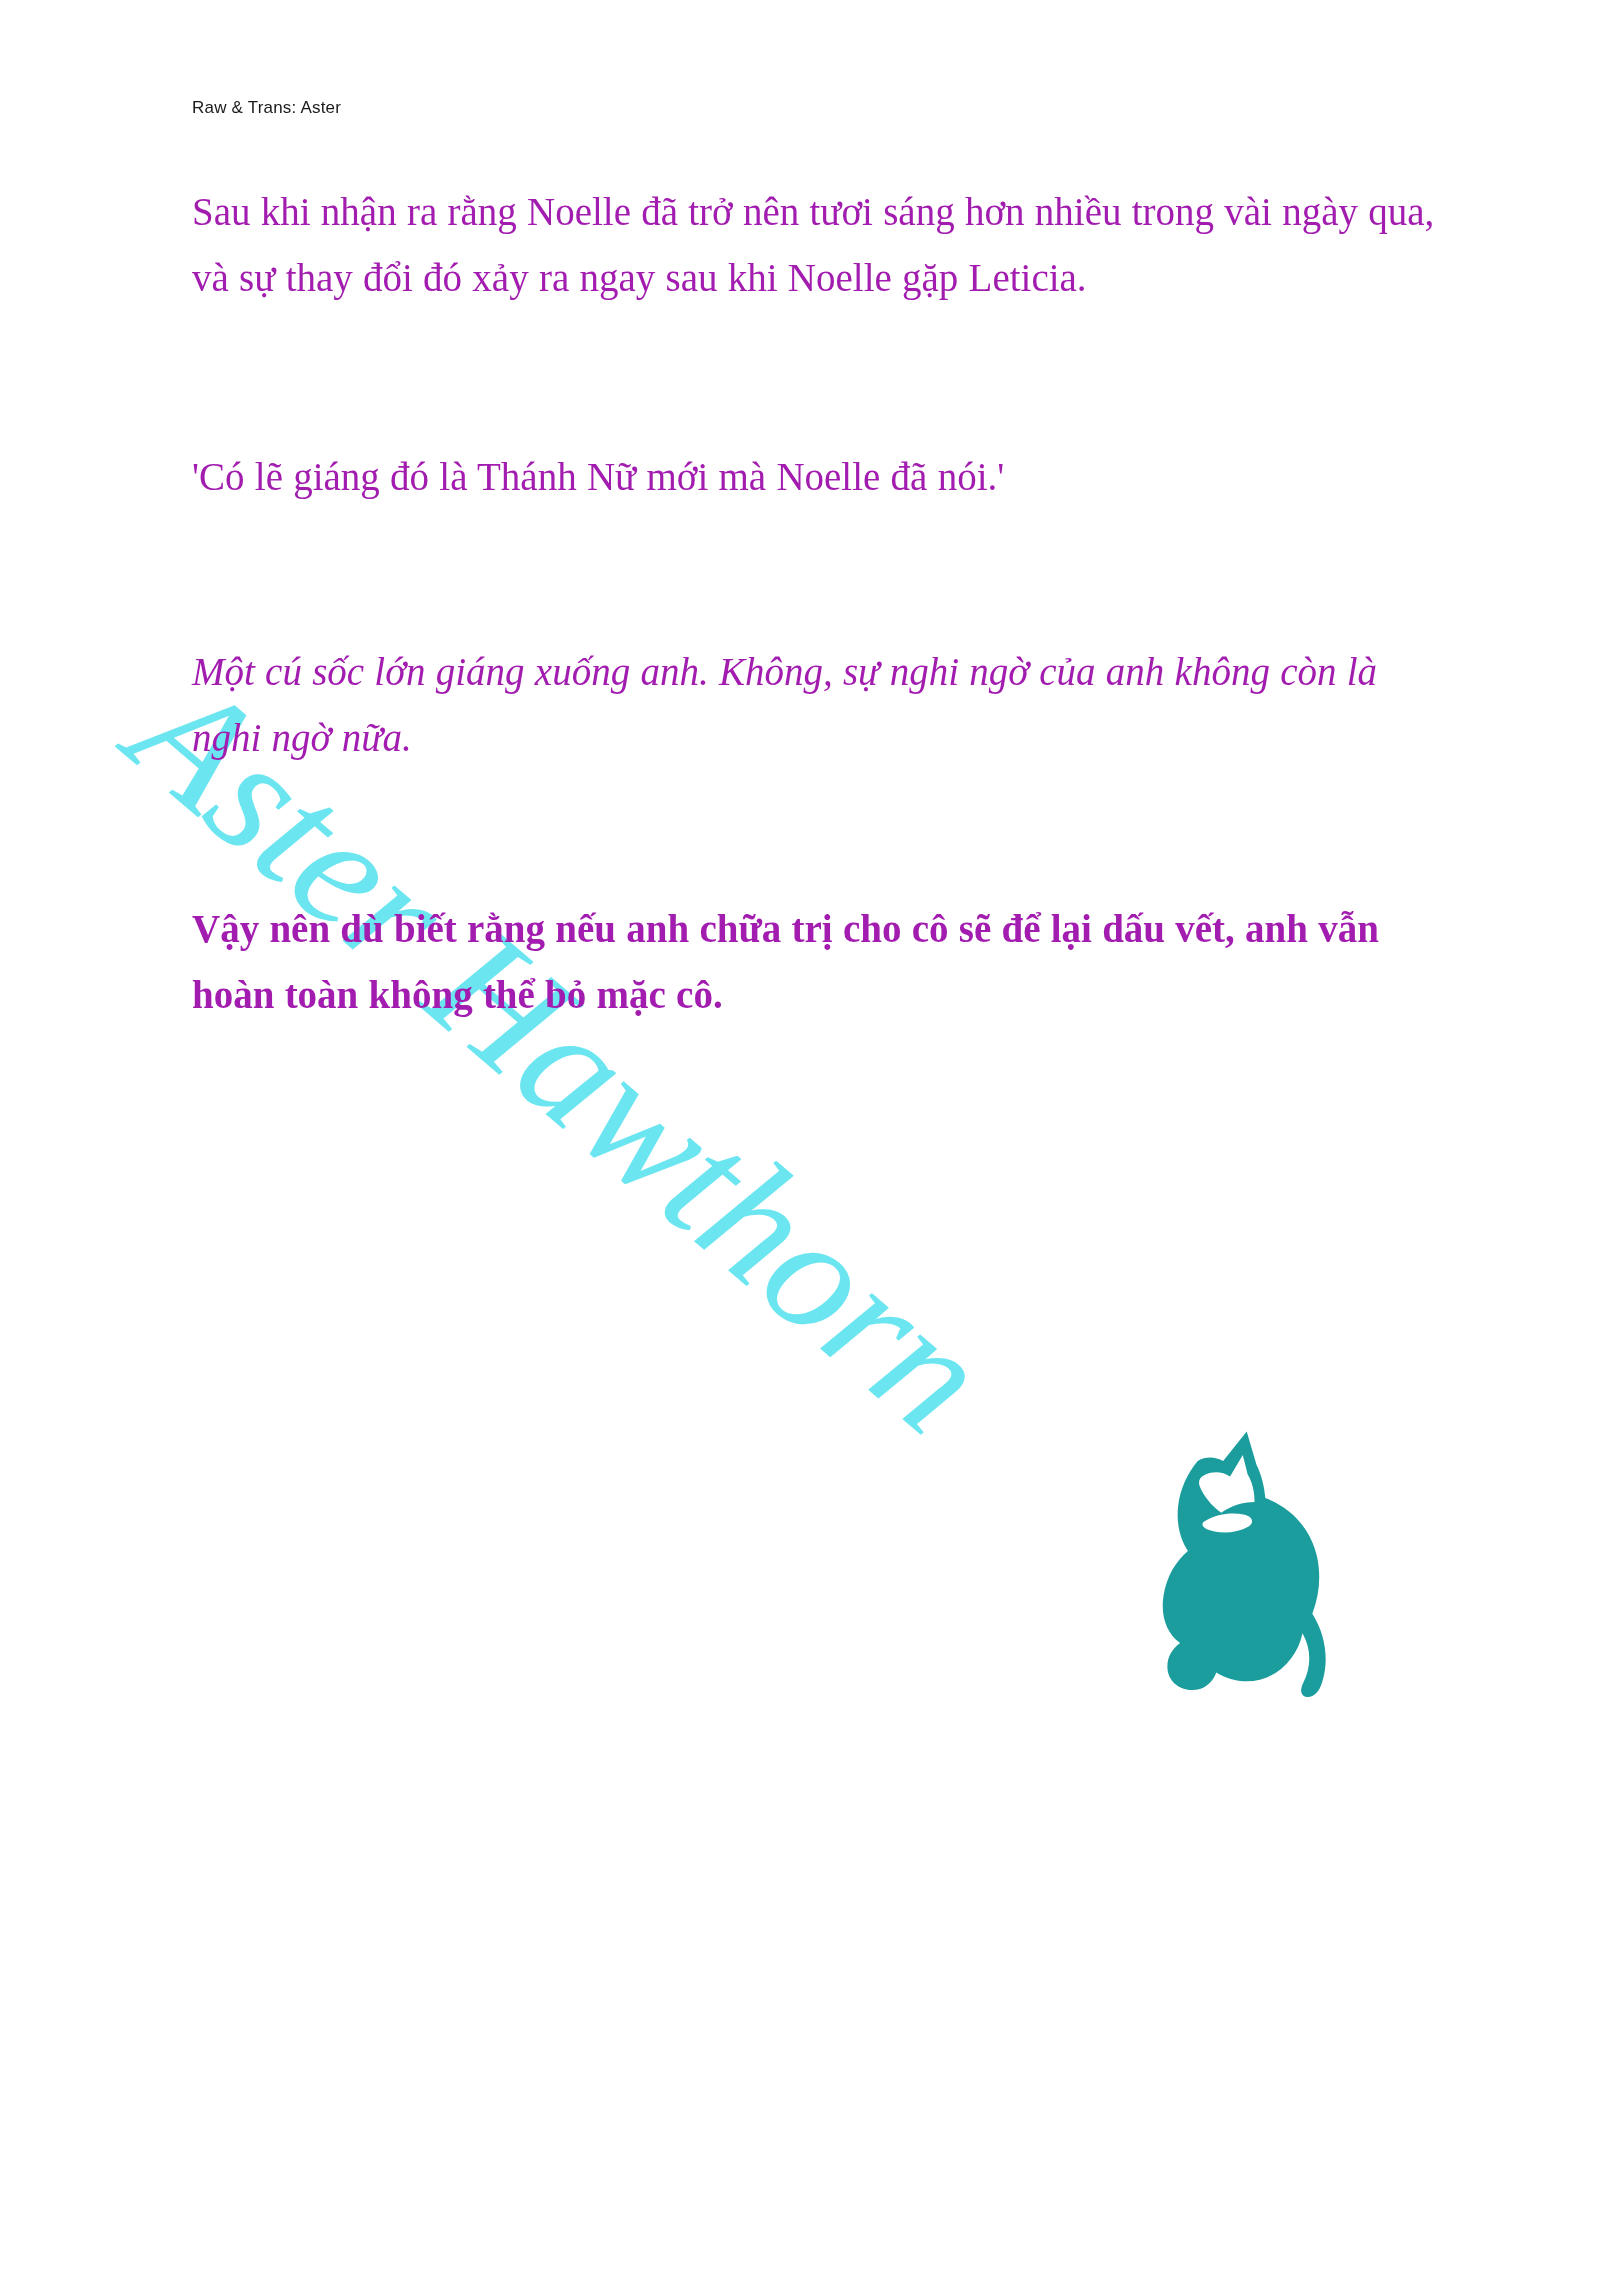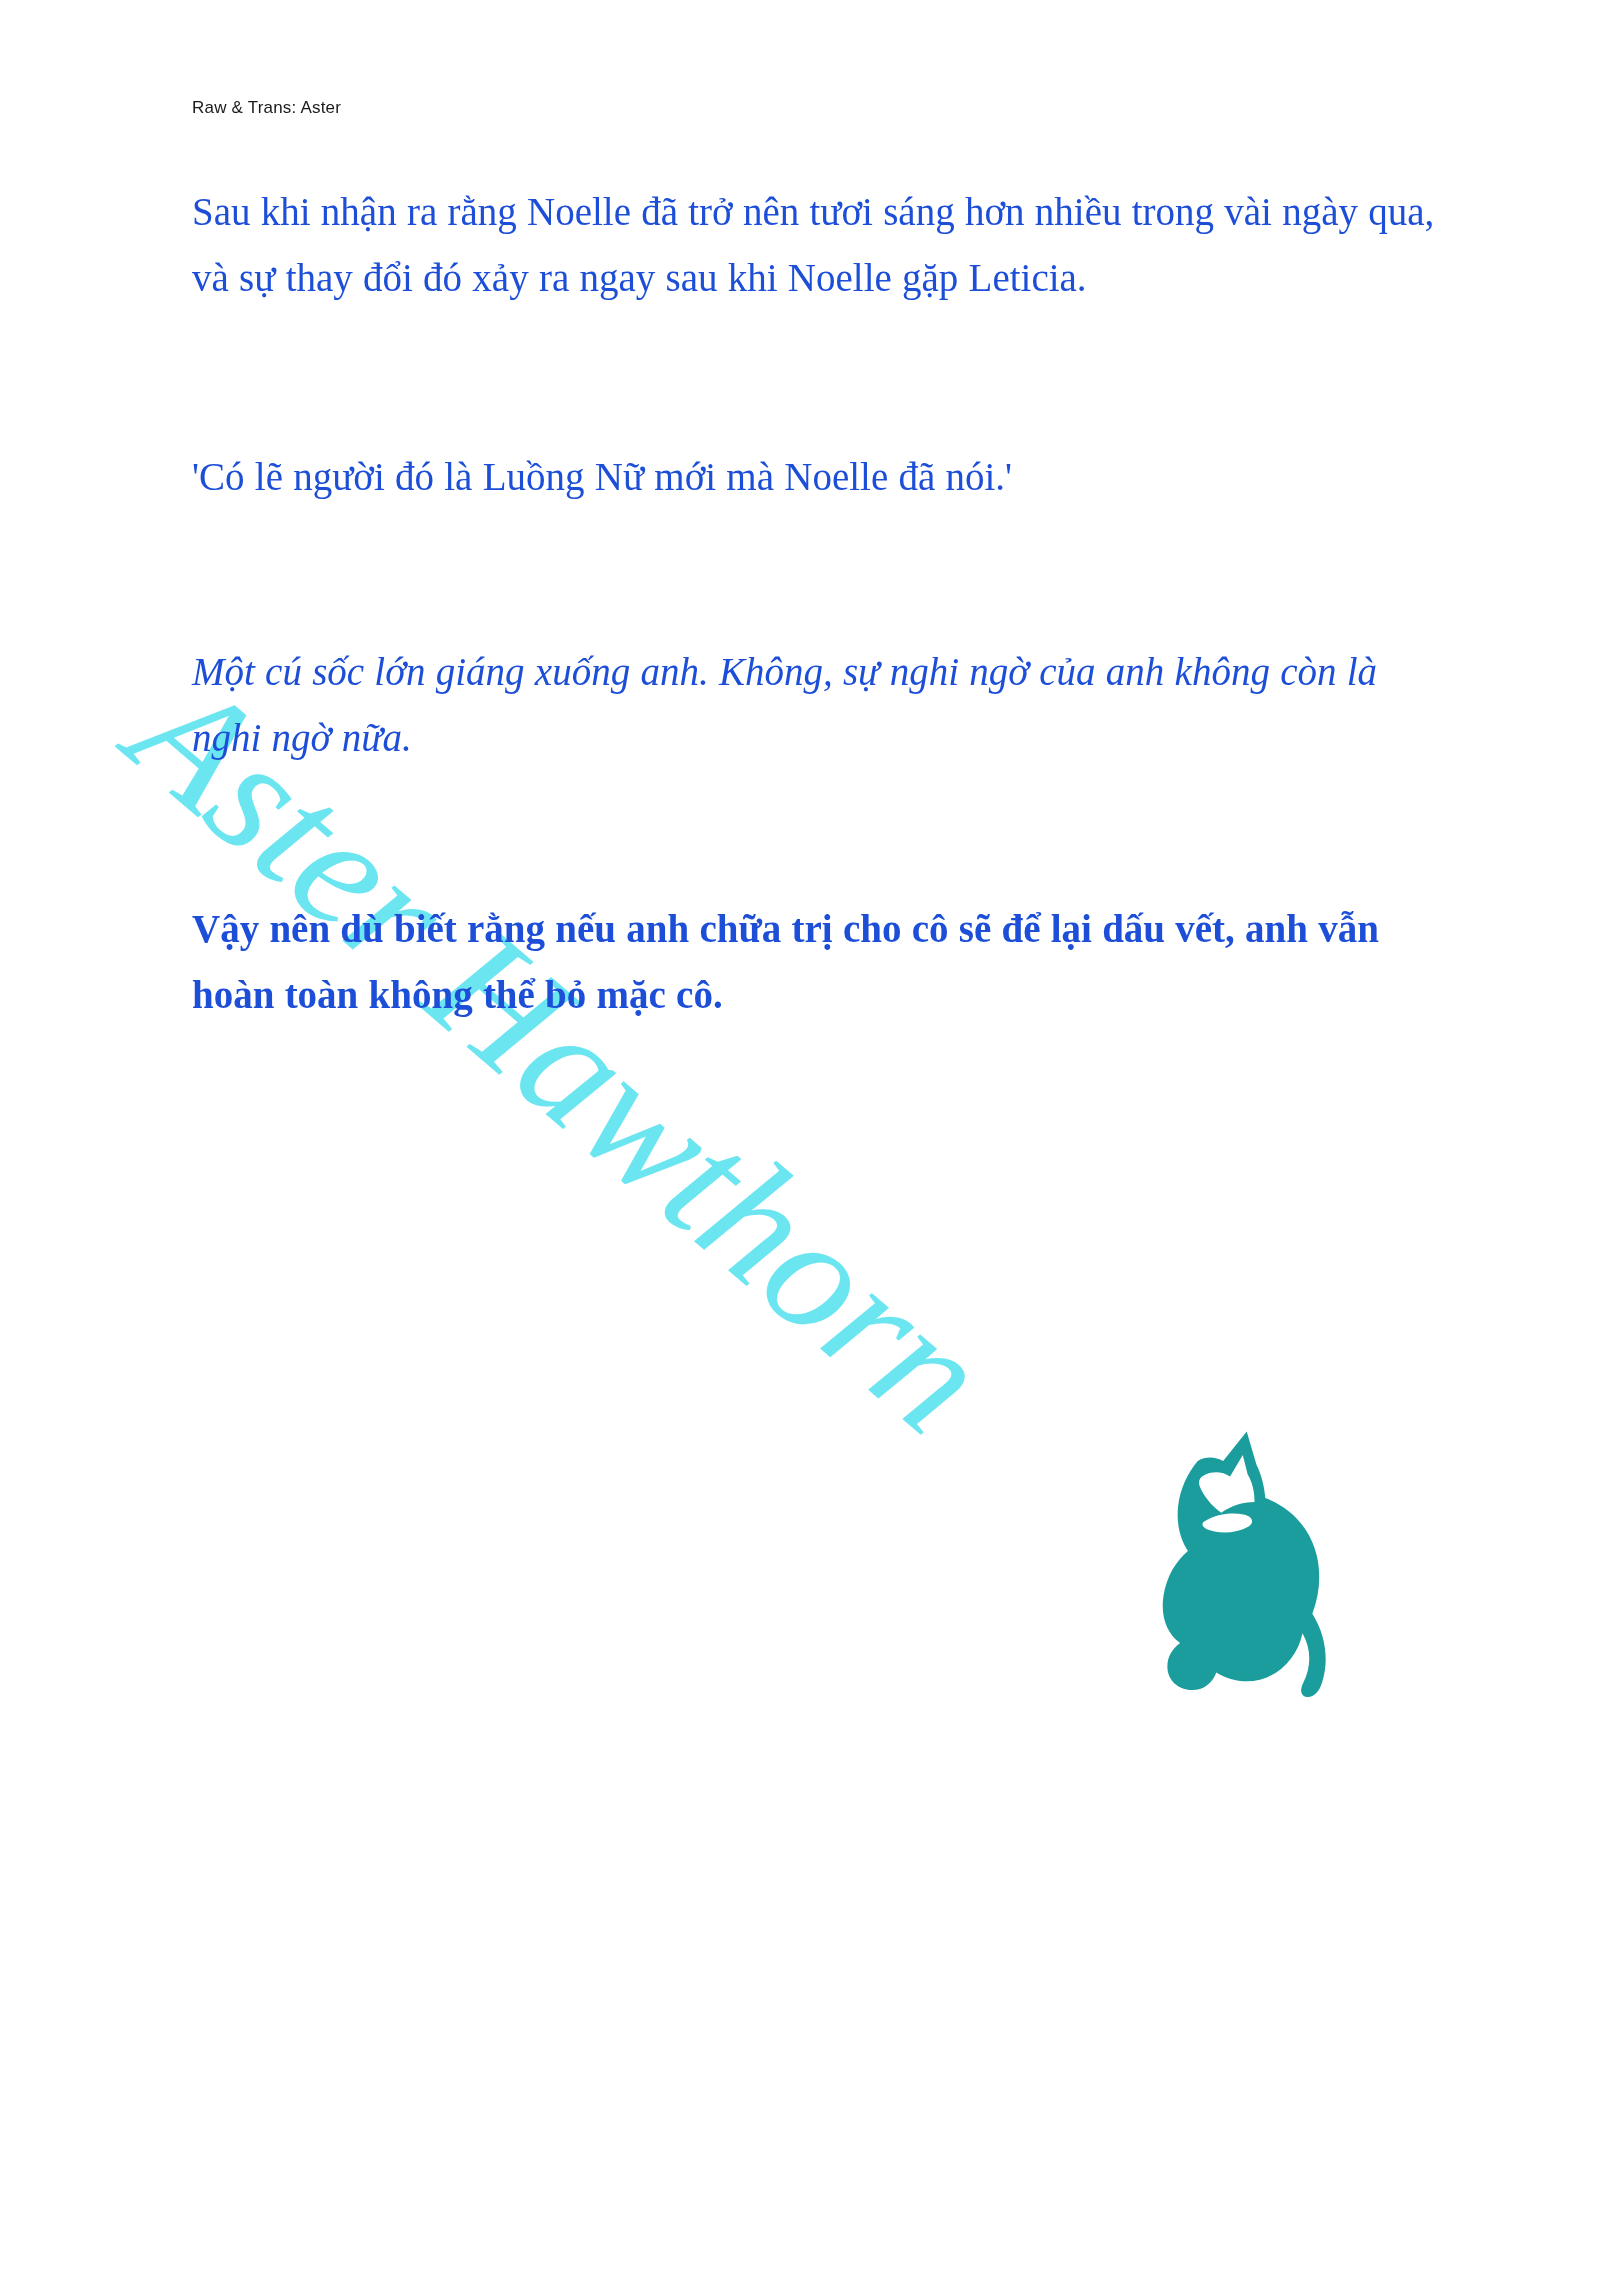--- a/index.html
+++ b/index.html
@@ -78,21 +78,21 @@
   .body-content {
     position: absolute;
     left: 192px;
     top: 179px;
     width: 1245px;
     z-index: 4;
   }
   .para {
     font-size: 39px;
     line-height: 66px;
-    color: #1d4ed8;
+    color: #a21caf;
     margin: 0;
     text-align: left;
     word-spacing: 0.5px;
   }
   .para.gap-xl  { margin-top: 133px; }
   .para.gap-l   { margin-top: 129px; font-style: italic; }
   .para.gap-m   { margin-top: 125px; font-weight: bold; }
   .para.first   { margin-top: 0; }
 </style>
 </head>
@@ -154,19 +154,19 @@
         C 86 196, 84 204, 76 206
         C 63 209, 49 204, 43 195
         C 40 190, 42 187, 46 186
         Z
       "></path>
     </svg>
   </div>
 
   <div class="body-content">
     <p class="para first">Sau khi nhận ra rằng Noelle đã trở nên tươi sáng hơn nhiều trong vài ngày qua, và sự thay đổi đó xảy ra ngay sau khi Noelle gặp Leticia.</p>
-    <p class="para gap-xl">'Có lẽ người đó là Luồng Nữ mới mà Noelle đã nói.'</p>
+    <p class="para gap-xl">'Có lẽ giáng đó là Thánh Nữ mới mà Noelle đã nói.'</p>
     <p class="para gap-l">Một cú sốc lớn giáng xuống anh. Không, sự nghi ngờ của anh không còn là nghi ngờ nữa.</p>
     <p class="para gap-m">Vậy nên dù biết rằng nếu anh chữa trị cho cô sẽ để lại dấu vết, anh vẫn hoàn toàn không thể bỏ mặc cô.</p>
   </div>
 
 </div>
 
 
 </body></html>

